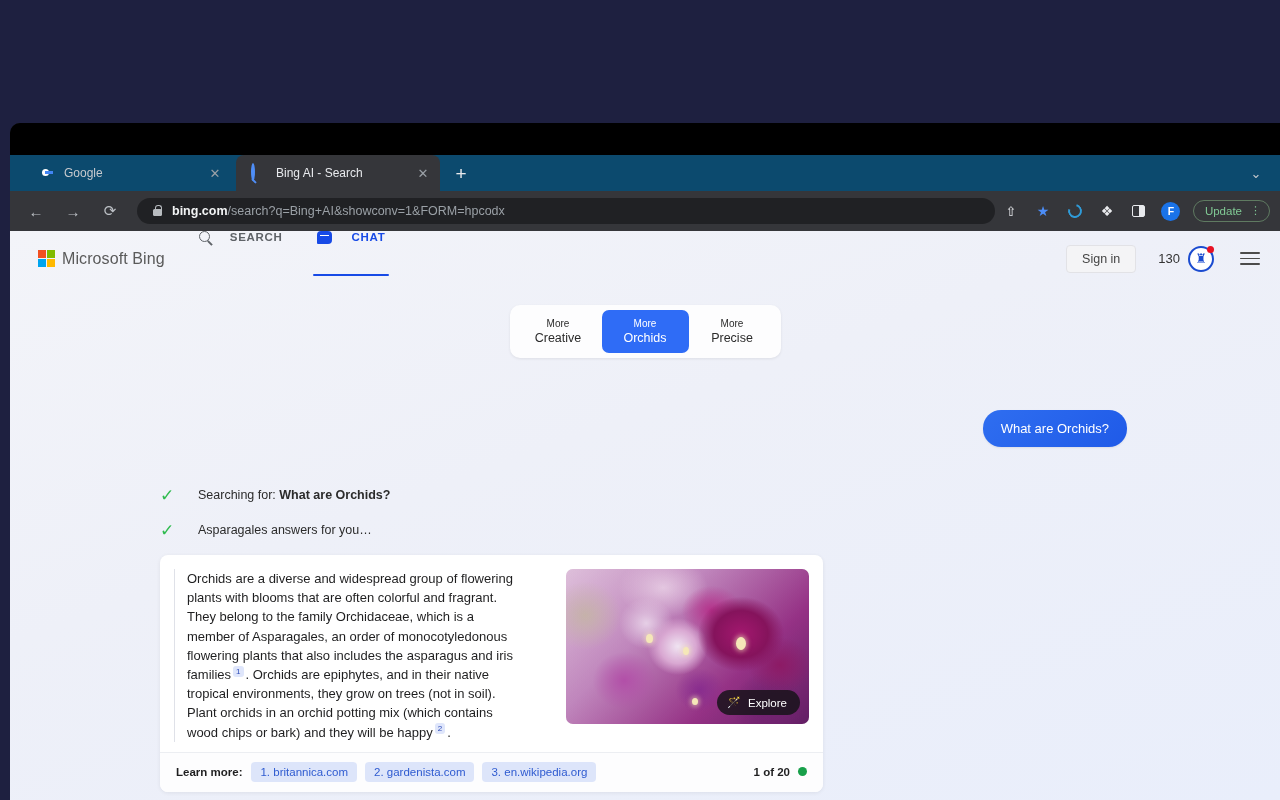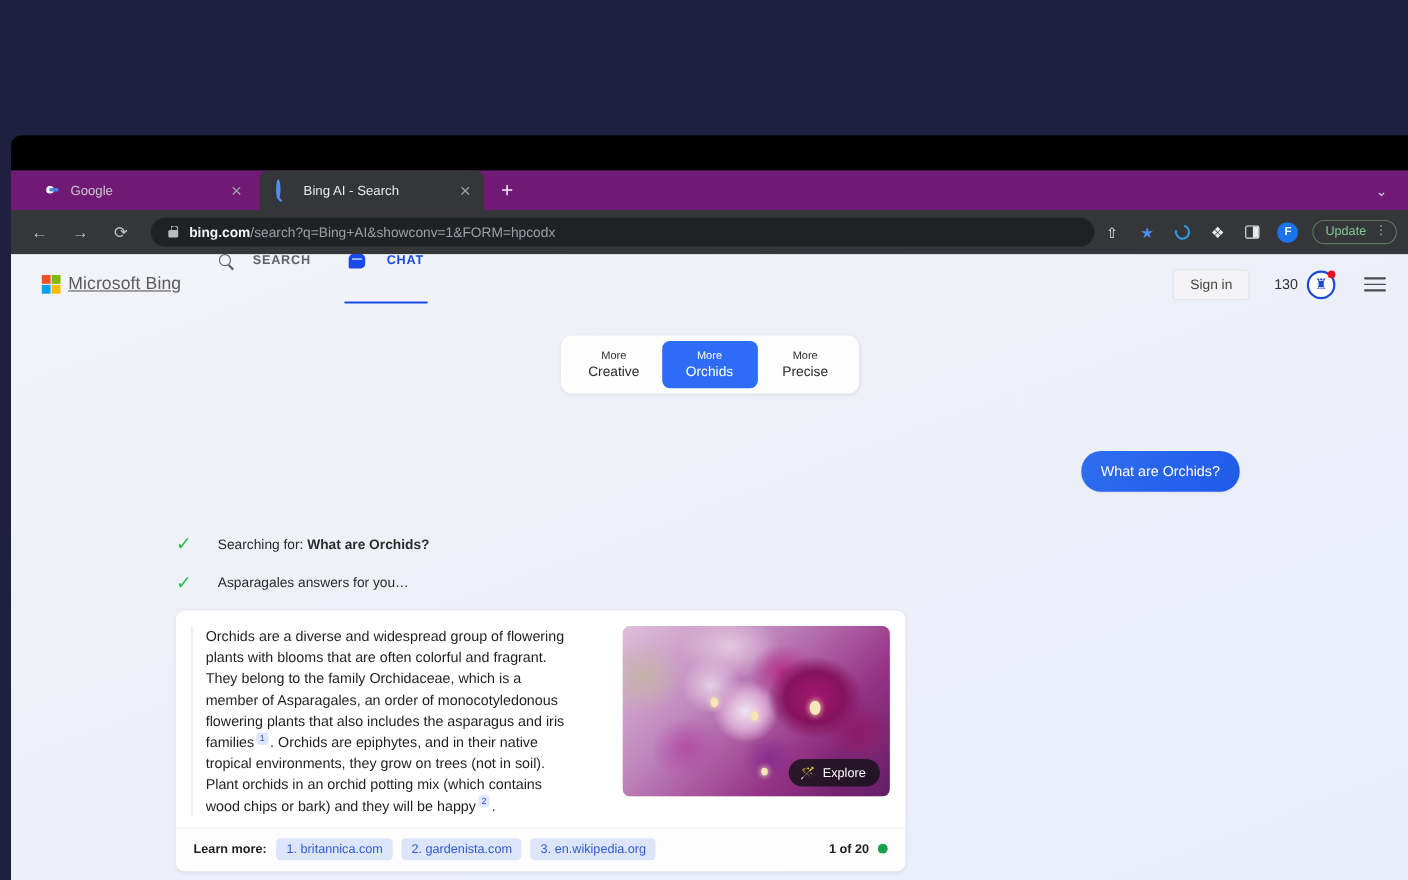--- a/index.html
+++ b/index.html
@@ -24,21 +24,21 @@
   .titlestrip {
     position: absolute; left: 0; top: 0;
     width: 100%; height: 32px;
     background: #000;
   }
 
   
   .tabbar {
     position: absolute; left: 0; top: 32px;
     width: 100%; height: 48px;
-    background: #701a75;
+    background: #0c4a6e;
   }
   .tab {
     position: absolute; top: 0; height: 36px;
     display: flex; align-items: center;
     padding: 0 8px 0 14px;
     font-size: 12px;
     color: #c8cace;
     cursor: default;
     border-radius: 8px 8px 0 0;
   }
@@ -185,21 +185,21 @@
   .ms-logo { display: flex; align-items: center; margin-left: 8px; }
   .ms-squares {
     width: 17px; height: 17px;
     display: grid; grid-template-columns: 8px 8px; grid-template-rows: 8px 8px;
     gap: 1px; margin-right: 7px;
   }
   .ms-squares i:nth-child(1) { background: #f25022; }
   .ms-squares i:nth-child(2) { background: #7fba00; }
   .ms-squares i:nth-child(3) { background: #00a4ef; }
   .ms-squares i:nth-child(4) { background: #ffb900; }
-  .ms-text { font-size: 16px; color: #5a5a5a; letter-spacing: .1px; text-decoration: underline; }
+  .ms-text { font-size: 16px; color: #5a5a5a; letter-spacing: .1px; }
 
   .hdr-nav { display: flex; align-items: center; margin-left: 30px; height: 55px; }
   .hdr-item {
     display: flex; align-items: flex-start; height: 100%;
     padding: 0 4px; margin-right: 26px;
     position: relative;
     font-size: 11.5px; letter-spacing: .7px; font-weight: bold; gap: 12px;
   }
   .hdr-item.search-item { color: #5f6368; }
   .hdr-item.chat-item { color: #174ae6; }

